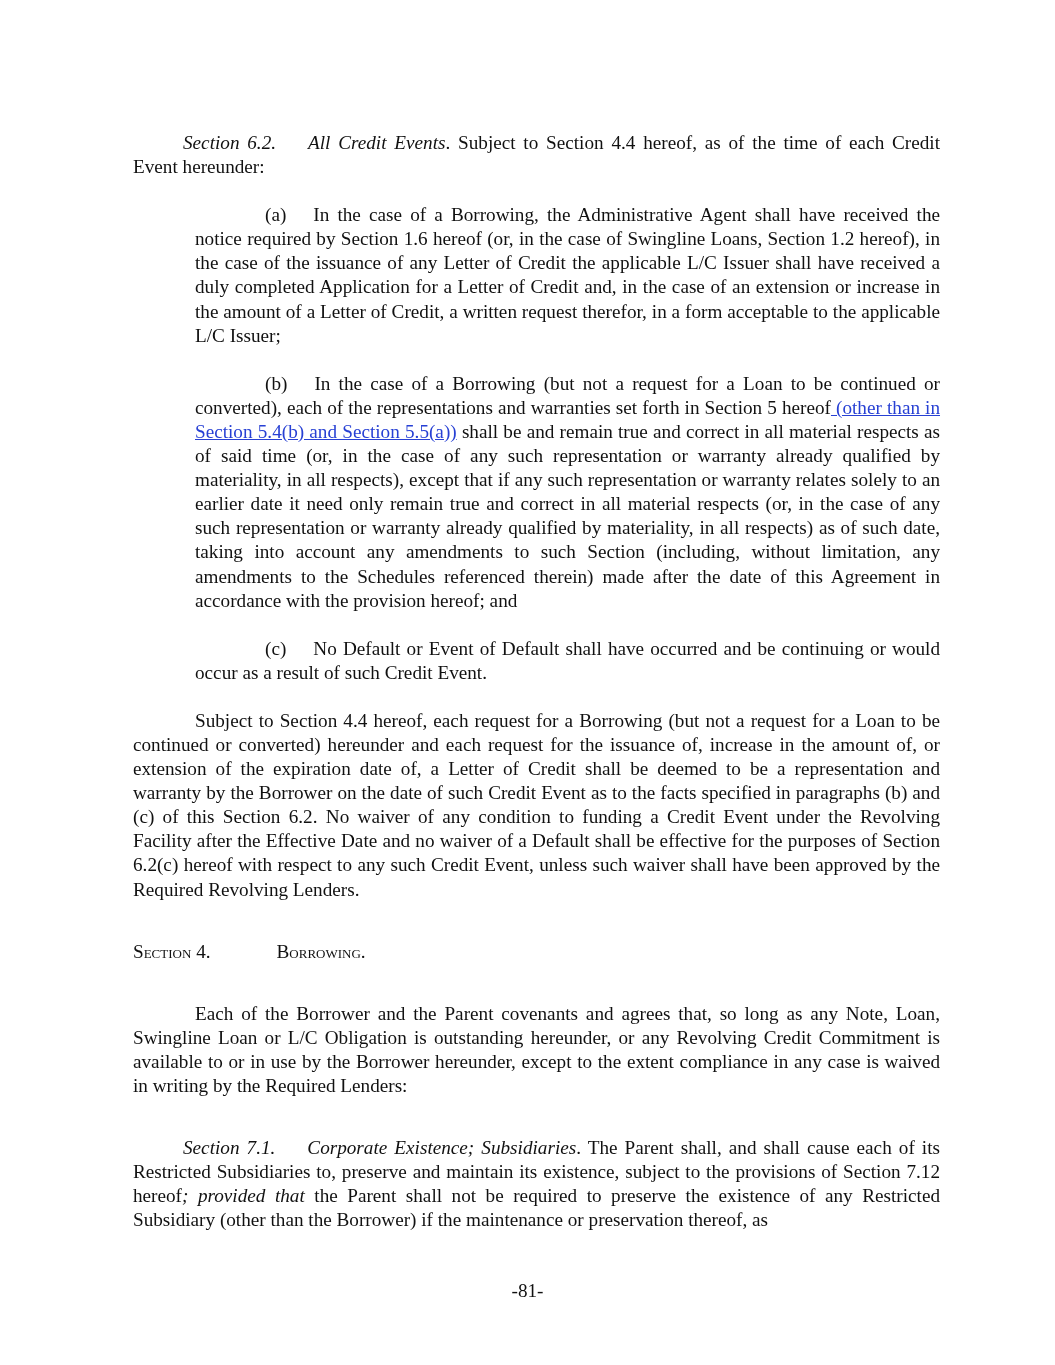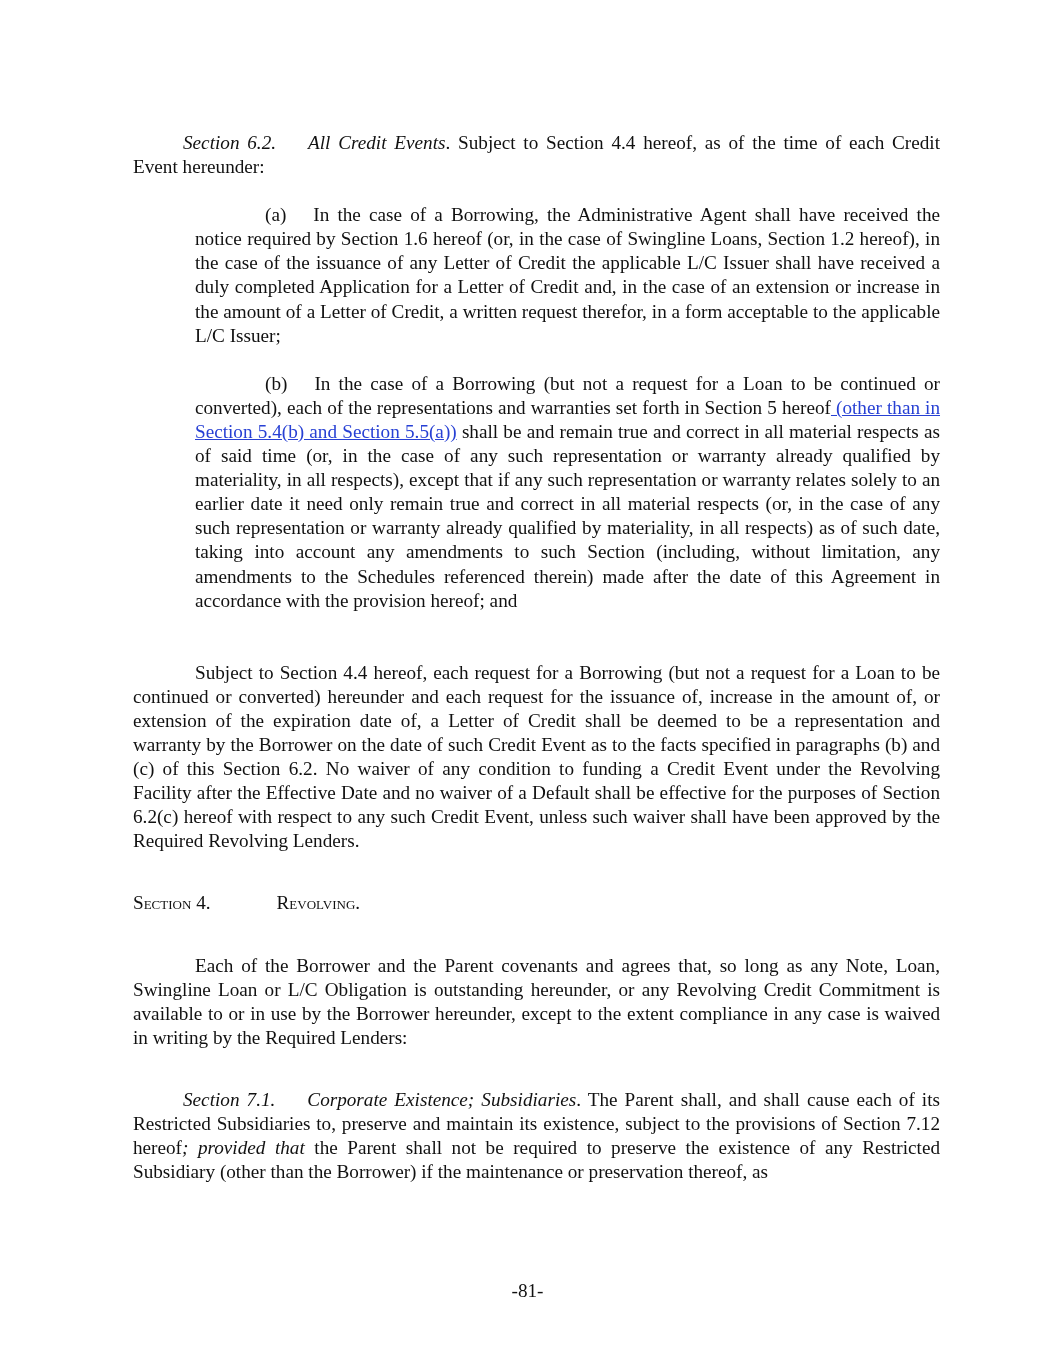--- a/index.html
+++ b/index.html
@@ -31,28 +31,29 @@
   <div class="gap1"></div>
 
   <p class="sub"><span>(a)</span><span class="tab2"></span><span>In the case of a Borrowing, the Administrative Agent shall have received the notice required by Section 1.6 hereof (or, in the case of Swingline Loans, Section 1.2 hereof), in the case of the issuance of any Letter of Credit the applicable L/C Issuer shall have received a duly completed Application for a Letter of Credit and, in the case of an extension or increase in the amount of a Letter of Credit, a written request therefor, in a form acceptable to the applicable L/C Issuer;</span></p>
 
   <div class="gap1"></div>
 
   <p class="sub"><span>(b)</span><span class="tab2"></span><span>In the case of a Borrowing (but not a request for a Loan to be continued or converted), each of the representations and warranties set forth in Section 5 hereof</span><a class="link"> (other than in Section 5.4(b) and Section 5.5(a))</a><span> shall be and remain true and correct in all material respects as of said time (or, in the case of any such representation or warranty already qualified by materiality, in all respects), except that if any such representation or warranty relates solely to an earlier date it need only remain true and correct in all material respects (or, in the case of any such representation or warranty already qualified by materiality, in all respects) as of such date, taking into account any amendments to such Section (including, without limitation, any amendments to the Schedules referenced therein) made after the date of this Agreement in accordance with the provision hereof; and</span></p>
 
   <div class="gap1"></div>
 
+  <p class="sub"><span>(c)</span><span class="tab2"></span><span>No Default or Event of Default shall have occurred and be continuing or would occur as a result of such Credit Event.</span></p>
 
   <div class="gap1"></div>
 
   <p class="body-indent">Subject to Section 4.4 hereof, each request for a Borrowing (but not a request for a Loan to be continued or converted) hereunder and each request for the issuance of, increase in the amount of, or extension of the expiration date of, a Letter of Credit shall be deemed to be a representation and warranty by the Borrower on the date of such Credit Event as to the facts specified in paragraphs (b) and (c) of this Section 6.2.  No waiver of any condition to funding a Credit Event under the Revolving Facility after the Effective Date and no waiver of a Default shall be effective for the purposes of Section 6.2(c) hereof with respect to any such Credit Event, unless such waiver shall have been approved by the Required Revolving Lenders.</p>
 
   <div class="gap2"></div>
 
-  <p style="text-align:left;"><span class="sc-head">Section 4.</span><span style="display:inline-block;width:66px;"></span><span class="sc-head">Revolving.</span></p>
+  <p style="text-align:left;"><span class="sc-head">Section 4.</span><span style="display:inline-block;width:66px;"></span><span class="sc-head">Borrowing.</span></p>
 
   <div class="gap2"></div>
 
   <p class="body-indent">Each of the Borrower and the Parent covenants and agrees that, so long as any Note, Loan, Swingline Loan or L/C Obligation is outstanding hereunder, or any Revolving Credit Commitment is available to or in use by the Borrower hereunder, except to the extent compliance in any case is waived in writing by the Required Lenders:</p>
 
   <div class="gap2"></div>
 
   <p class="sec-head"><span class="i">Section 7.1.</span><span class="tab"></span><span class="i">Corporate Existence; Subsidiaries</span><span>.  The Parent shall, and shall cause each of its Restricted Subsidiaries to, preserve and maintain its existence, subject to the provisions of Section 7.12 hereof</span><span class="i">; provided that</span><span> the Parent shall not be required to preserve the existence of any Restricted Subsidiary (other than the Borrower) if the maintenance or preservation thereof, as</span></p>
 
 </div>

